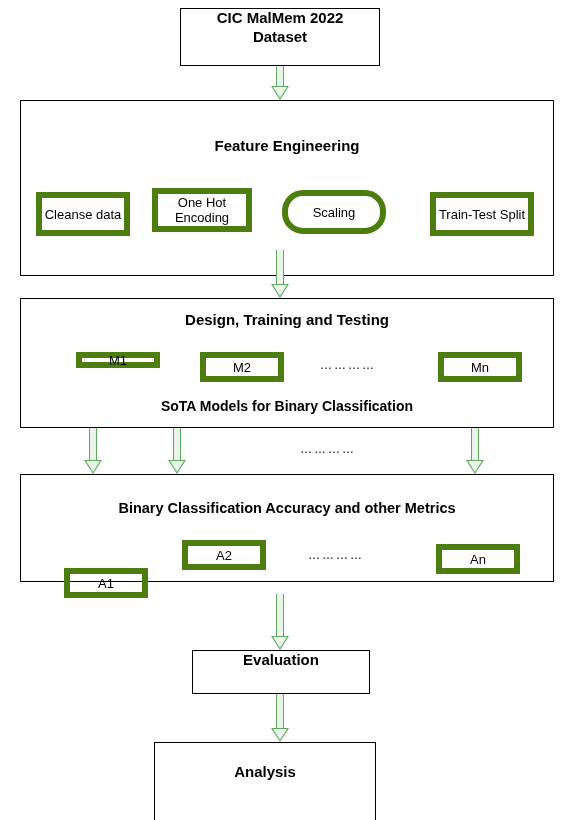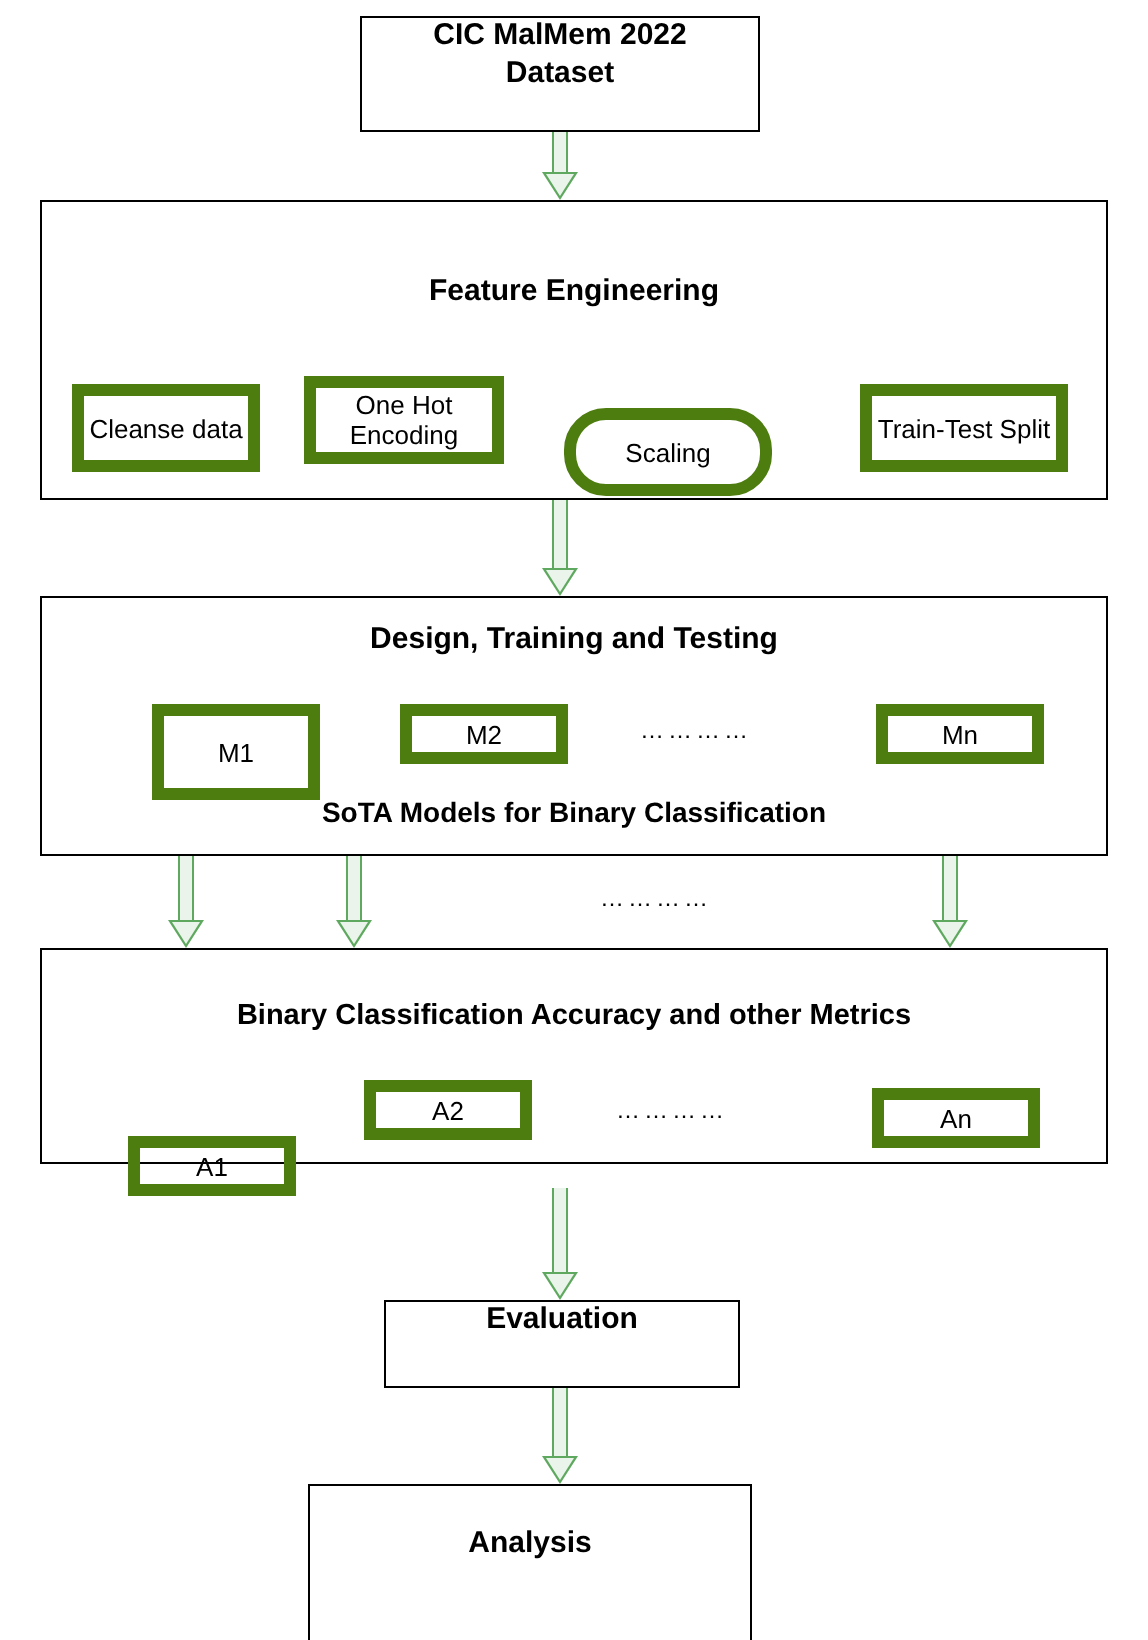--- a/index.html
+++ b/index.html
@@ -63,46 +63,46 @@
     <span>CIC MalMem 2022</span><br>
     <span>Dataset</span>
   </div>
 </div>
 
 <div class="arrow" style="left:273px; top:66px; height:34px;">
   <div class="shaft" style="height:20px;"></div>
   <div class="head"></div>
 </div>
 
-<div class="box" style="left:20px; top:100px; width:534px; height:150px; display:block;">
+<div class="box" style="left:20px; top:100px; width:534px; height:176px; display:block;">
   <div class="lbl" style="position:absolute; left:0; right:0; top:36px;">Feature Engineering</div>
 </div>
 <div class="sub" style="left:36px; top:192px; width:94px; height:44px;">
     <span class="t">Cleanse data</span>
   </div>
 <div class="sub" style="left:152px; top:188px; width:100px; height:44px;">
     <span class="t">One Hot Encoding</span>
   </div>
-<div class="sub" style="left:282px; top:204px; width:104px; height:44px;border-radius:21px;">
+<div class="sub" style="left:282px; top:190px; width:104px; height:44px;border-radius:21px;">
     <span class="t">Scaling</span>
   </div>
 <div class="sub" style="left:430px; top:192px; width:104px; height:44px;text-align:right;">
     <span class="t">Train-Test Split</span>
   </div>
 
 <div class="arrow" style="left:273px; top:250px; height:48px;">
   <div class="shaft" style="height:34px;"></div>
   <div class="head"></div>
 </div>
 
 <div class="box" style="left:20px; top:298px; width:534px; height:130px; display:block;">
   <div class="lbl" style="position:absolute; left:0; right:0; bottom:12px; font-size:14px;">SoTA Models for Binary Classification</div>
   <div class="lbl" style="position:absolute; left:0; right:0; top:12px;">Design, Training and Testing</div>
 </div>
-<div class="sub" style="left:76px; top:352px; width:84px; height:48px;">
+<div class="sub" style="left:76px; top:352px; width:84px; height:16px;">
     <span class="t">M1</span>
   </div>
 <div class="sub" style="left:200px; top:352px; width:84px; height:30px;">
     <span class="t">M2</span>
   </div>
 <span class="dots" style="left:320px; top:358px;">…………</span>
 <div class="sub" style="left:438px; top:352px; width:84px; height:30px;">
     <span class="t">Mn</span>
   </div>
 

